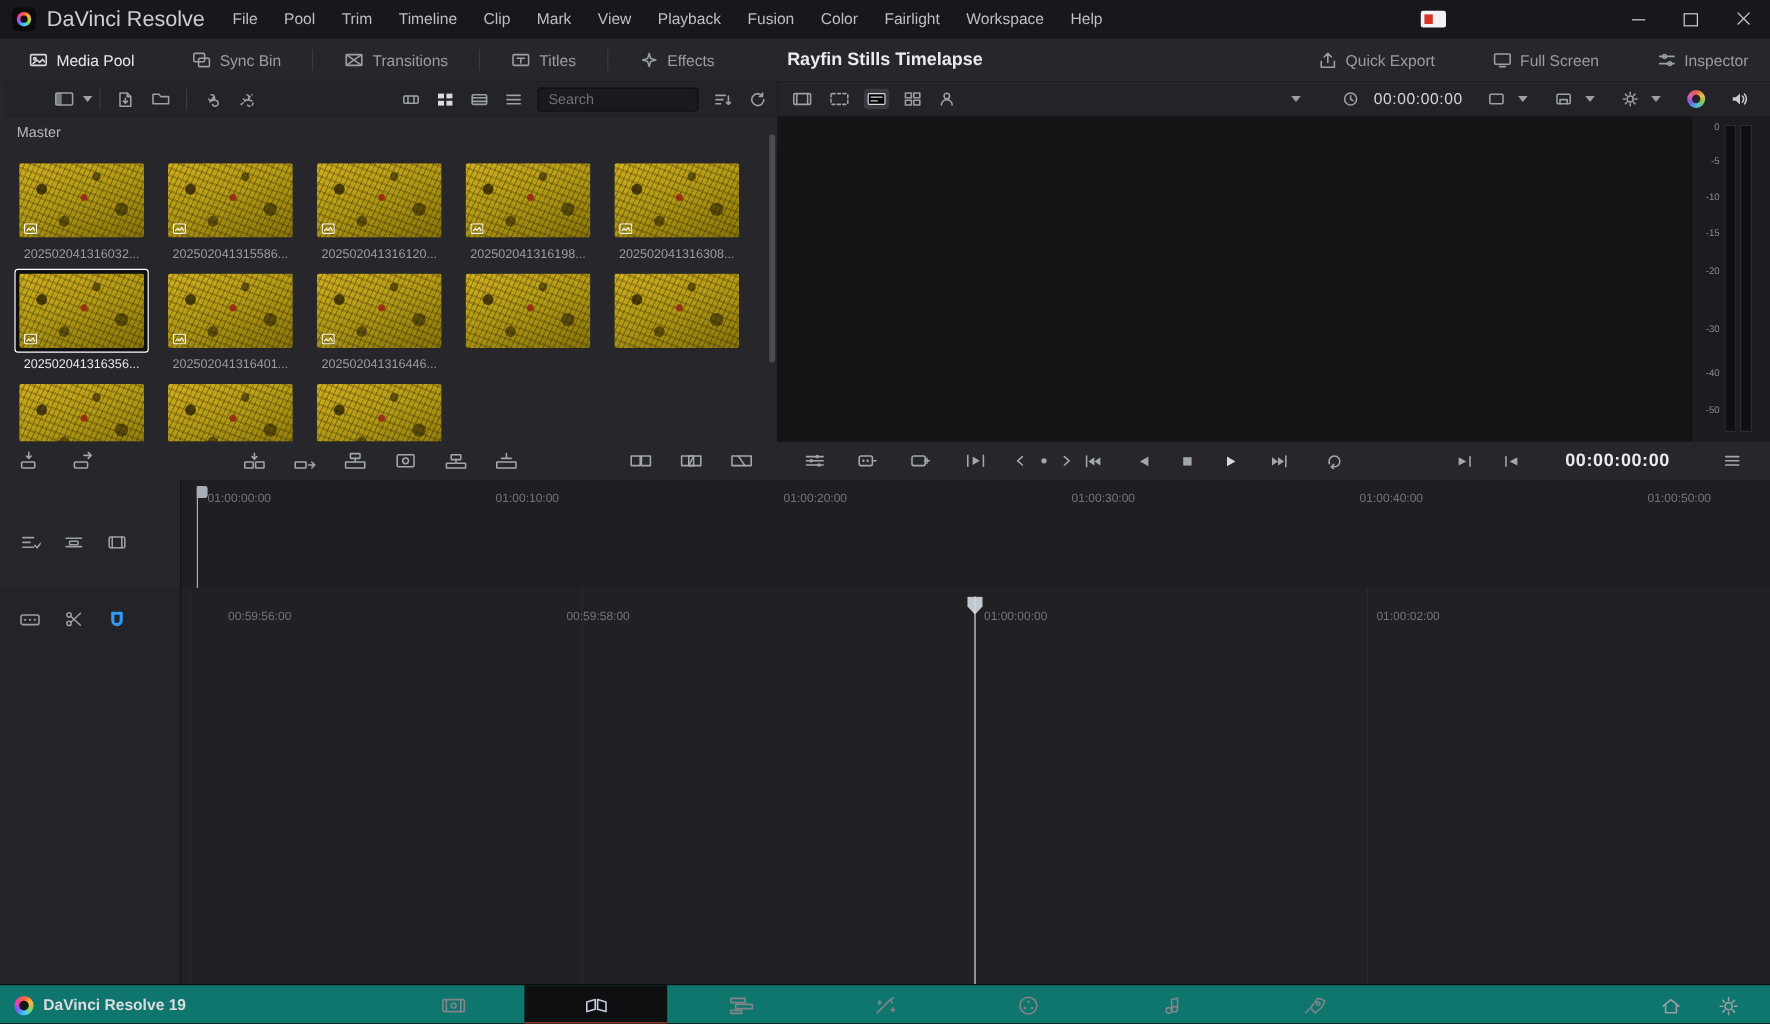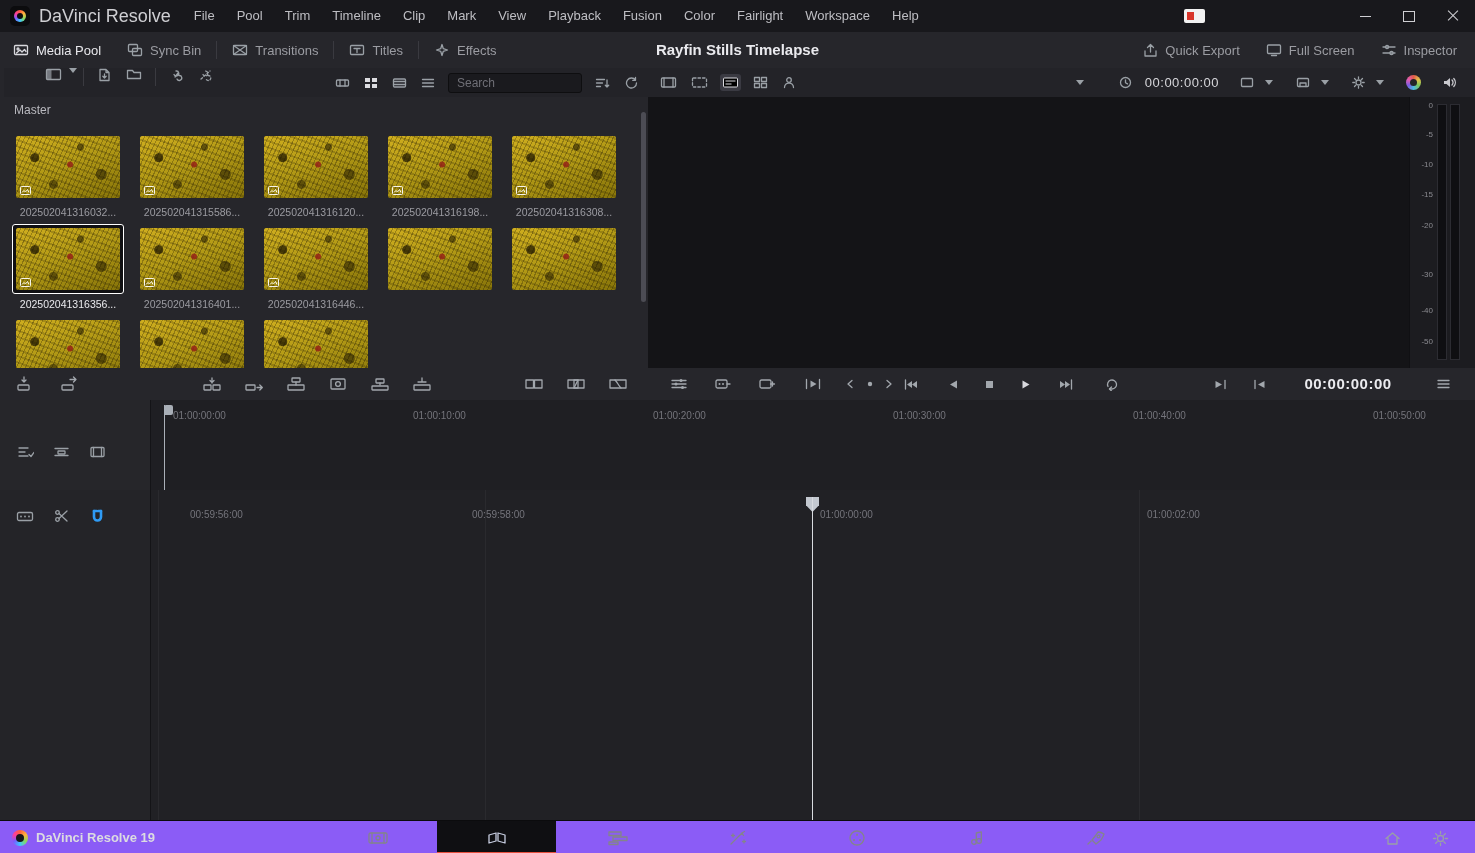--- a/index.html
+++ b/index.html
@@ -22,31 +22,31 @@
   .notif-badge::after{content:"";position:absolute;left:3px;top:3px;width:7px;height:8px;background:#d8352a;}
   .winctl{width:44px;height:32px;display:flex;align-items:center;justify-content:center;color:#cfcfd3;}
   .wc-min{width:11px;height:1px;background:#cfcfd3;}
   .wc-max{width:10px;height:9px;border:1px solid #cfcfd3;}
   .wc-close{position:relative;width:12px;height:12px;}
   .wc-close::before,.wc-close::after{content:"";position:absolute;left:-1px;top:5px;width:14px;height:1px;background:#cfcfd3;}
   .wc-close::before{transform:rotate(45deg);} .wc-close::after{transform:rotate(-45deg);}
 
   
   .toolbar2{position:absolute;top:32px;left:0;right:0;height:36px;background:#26262b;display:flex;align-items:center;border-bottom:1px solid #121215;}
-  .hbtn{display:flex;align-items:center;gap:7px;padding:0 13px;height:36px;font-size:13px;color:#9b9ca2;}
+  .hbtn{display:flex;align-items:center;gap:7px;padding:0 24px;height:36px;font-size:13px;color:#9b9ca2;}
   .hbtn.active{color:#e8e8ec;}
   .hbtn.active .icn{color:#d9d9de;}
   .vsep{width:1px;height:18px;background:#3a3a40;margin:0 2px;}
   .tl-title{position:absolute;left:50%;transform:translateX(-50%);top:0;height:36px;line-height:36px;
             font-size:15px;font-weight:700;color:#eaeaee;white-space:nowrap;}
   .tb-right{margin-left:auto;display:flex;align-items:center;height:36px;}
 
   
   .media-panel{position:absolute;left:0;top:68px;width:648px;height:300px;background:#26262b;border-right:1px solid #101013;overflow:hidden;}
-  .mp-toolbar{position:absolute;top:0;left:4px;right:0;height:29px;background:#232328;border-bottom:1px solid #18181b;display:flex;padding-left:32px;}
+  .mp-toolbar{position:absolute;top:0;left:4px;right:0;height:29px;background:#232328;border-bottom:1px solid #18181b;display:flex;align-items:center;padding-left:32px;}
   .mp-toolbar .icn{margin:0 7px;}
   .chev{width:0;height:0;border-left:4px solid transparent;border-right:4px solid transparent;border-top:5px solid #9aa0a6;}
   .search-box{display:flex;align-items:center;width:132px;height:18px;background:#1a1a1e;border:1px solid #0e0e10;border-radius:3px;margin:0 6px;}
   .search-box input{flex:1;background:transparent;border:0;outline:0;color:#cfcfd3;font-size:12px;padding:0 8px;font-family:"Liberation Sans",sans-serif;}
   .search-box input::placeholder{color:#6f6f76;}
   .bin-label{position:absolute;top:29px;left:0;right:0;height:26px;line-height:26px;padding-left:14px;font-size:12px;color:#b9b9bf;background:#26262b;}
   .mp-grid{position:absolute;top:64px;left:10px;width:630px;display:grid;grid-template-columns:repeat(5,116px);grid-auto-rows:92px;column-gap:8px;}
   .cell{width:116px;}
   .thumbwrap{width:fit-content;margin:0 auto;padding:3px;border:1px solid transparent;border-radius:3px;}
   .cell.selected .thumbwrap{border-color:#ffffff;background:#101013;}
@@ -95,21 +95,21 @@
   .gut-i svg{stroke:currentColor;fill:none;stroke-width:1.3;stroke-linecap:round;stroke-linejoin:round;}
   .ruler-lbl{position:absolute;font-size:10px;color:#74747b;white-space:nowrap;}
   .tickline{position:absolute;top:0;bottom:0;width:1px;background:rgba(255,255,255,.045);}
   .ph-line{position:absolute;width:1px;background:#aab0b8;}
   .ph-flag{position:absolute;width:9px;height:10px;background:#a8aeb6;border-radius:2px 2px 2px 0;}
   .ph-marker{position:absolute;width:13px;height:15px;background:#c3c8d0;
              clip-path:polygon(0 0,100% 0,100% 55%,50% 100%,0 55%);}
   .ph-line-lower{position:absolute;width:1px;background:#d8dbe0;}
 
   
-  .statusbar{position:absolute;left:0;top:820px;right:0;height:33px;background:#8b5cf6;border-top:1px solid #0b0b0d;}
+  .statusbar{position:absolute;left:0;top:820px;right:0;height:33px;background:#0f766e;border-top:1px solid #0b0b0d;}
   .sb-left{position:absolute;left:12px;top:0;height:33px;display:flex;align-items:center;gap:8px;}
   .sb-logo{width:16px;height:16px;border-radius:50%;position:relative;
      background:conic-gradient(#ff5f3c,#ffb63c,#8ad95c,#3cc8ff,#7a5cff,#ff3c9e,#ff5f3c);}
   .sb-logo::after{content:"";position:absolute;inset:4px;border-radius:50%;background:#17171a;}
   .sb-version{font-size:13px;font-weight:700;color:#dcdce0;}
   .page-tab{position:absolute;top:0;width:119px;height:33px;display:flex;align-items:center;justify-content:center;color:#84848b;}
   .page-tab svg{stroke:currentColor;fill:none;stroke-width:1.3;stroke-linecap:round;stroke-linejoin:round;}
   .page-tab.active{background:#0f0f12;color:#c7cde0;}
   .page-tab.active::after{content:"";position:absolute;left:0;right:0;bottom:0;height:2px;background:#e8503f;}
   .sb-right-i{position:absolute;top:6px;width:22px;height:22px;display:flex;align-items:center;justify-content:center;color:#9aa0a6;}

